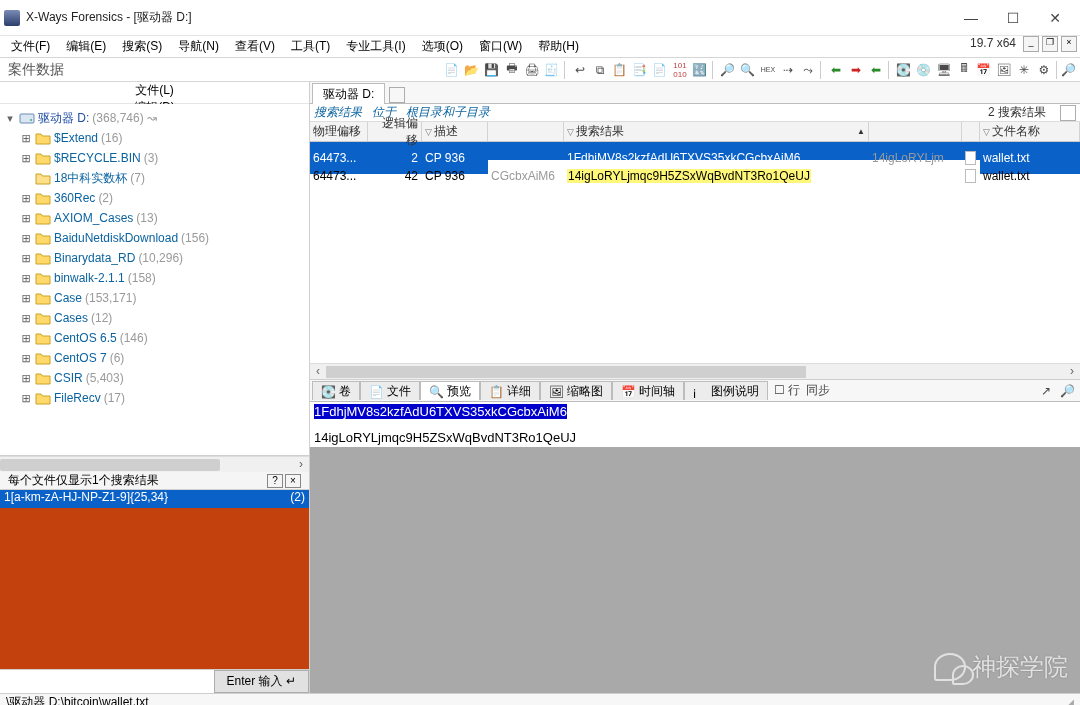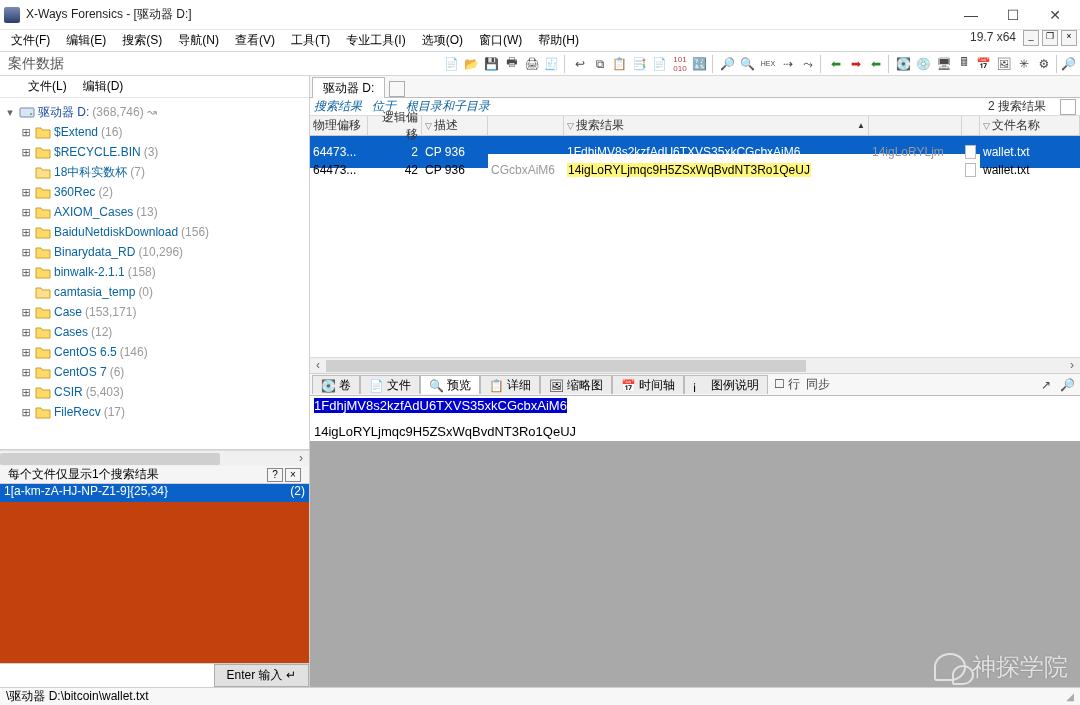--- a/index.html
+++ b/index.html
@@ -1,19 +1,19 @@
 <!DOCTYPE html>
 <html><head>
 <meta charset="utf-8">
 <style>
 * { box-sizing: border-box; margin: 0; padding: 0; font-family: "Microsoft YaHei", "Segoe UI", Tahoma, sans-serif; }
 body { width: 1080px; height: 705px; background: #fff; font-size: 12px; color: #000; overflow: hidden; position: relative; }
 
 
-.titlebar { height: 30px; background: #fff; display: flex; align-items: center; padding: 11px 4px; border-bottom: 1px solid #e5e5e5; }
+.titlebar { height: 36px; background: #fff; display: flex; align-items: center; padding: 11px 4px; border-bottom: 1px solid #e5e5e5; }
 .titlebar .app-icon { width: 16px; height: 16px; margin-right: 6px; background: linear-gradient(#7a8cb5,#2b3e6b); border-radius: 2px; }
 .titlebar .title { flex: 1; font-size: 12px; color: #222; }
 .winctl { display: flex; }
 .winctl button { width: 42px; height: 28px; border: none; background: transparent; font-size: 14px; color: #444; }
 
 
 .menubar { height: 22px; display: flex; align-items: flex-start; padding: 0 3px; border-bottom: 1px solid #d6d6d6; }
 .menubar .menu { padding: 2px 8px; cursor: default; }
 .menubar .ver { margin-left: auto; padding-right: 4px; color: #333; }
 .menubar .shadebtn { width: 16px; height: 16px; border: 1px solid #aaa; margin-left: 3px; background: #f5f5f5; font-size: 9px; text-align: center; }
@@ -22,21 +22,21 @@
 .toolbar { height: 24px; display: flex; align-items: center; padding: 0 2px; border-bottom: 1px solid #d6d6d6; }
 .panel-title { font-size: 14px; color: #555; padding: 2px 6px; }
 .tb-spacer { flex: 1; }
 .tb-group { display: flex; align-items: center; gap: 2px; margin-left: 3px; }
 .tb-sep { width:1px; height: 18px; background: #ccc; margin: 0 3px; }
 .tb-btn { width: 18px; height: 18px; display: inline-flex; align-items: center; justify-content: center; font-size: 12px; color: #4a4a4a; border-radius: 2px; }
 
 
 .main { display: flex; height: calc(705px - 30px - 22px - 24px - 18px); }
 .left { width: 310px; border-right: 1px solid #cfcfcf; display: flex; flex-direction: column; }
-.left-menus { height: 22px; display: flex; align-items: center; padding: 0 20px; border-bottom: 1px solid #e5e5e5; }
+.left-menus { height: 22px; display: flex; align-items: center; padding: 0 8px; border-bottom: 1px solid #e5e5e5; flex-direction: column; }
 .left-menus span { padding: 0 8px; cursor: default; }
 .tree-sc { flex: 0 0 352px; overflow: auto; border-bottom: 1px solid #cfcfcf; background: #fff; position: relative; }
 .tree { padding: 4px 2px 4px 2px; white-space: nowrap; }
 .tree-row { display: flex; align-items: center; height: 20px; }
 .tree-row .exp { width:12px; text-align:center; color:#666; font-size:11px; cursor:default;}
 .tree-row .fld { width:16px; height:14px; margin: 0 3px; }
 .tree-row .name { color:#0b63a0; }
 .tree-row .cnt { color:#9a9a9a; margin-left:3px;}
 .tree-row.root .name { color:#1f4da3; font-weight:normal; }
 .tree-hscroll { height:16px; background:#f0f0f0; border-top:1px solid #ddd; position:relative;}
@@ -269,28 +269,20 @@
           </div>
           <div class="tree-row" style="padding-left:18px;">
     <span class="exp">⊞</span>
     <span class="fld"><svg viewBox="0 0 16 14">
                 <path d="M1 3h5l1.5 2H15v8H1z" fill="#ffda6a" stroke="#c9a227"></path>
               </svg></span>
     <span class="name">binwalk-2.1.1</span>
     <span class="cnt">(158)</span>
           </div>
           <div class="tree-row" style="padding-left:18px;">
-    <span class="exp"></span>
-    <span class="fld"><svg viewBox="0 0 16 14">
-                <path d="M1 3h5l1.5 2H15v8H1z" fill="#ffe08a" stroke="#c9a227"></path>
-              </svg></span>
-    <span class="name">camtasia_temp</span>
-    <span class="cnt">(0)</span>
-          </div>
-          <div class="tree-row" style="padding-left:18px;">
     <span class="exp">⊞</span>
     <span class="fld"><svg viewBox="0 0 16 14">
                 <path d="M1 3h5l1.5 2H15v8H1z" fill="#ffda6a" stroke="#c9a227"></path>
               </svg></span>
     <span class="name">Case</span>
     <span class="cnt">(153,171)</span>
           </div>
           <div class="tree-row" style="padding-left:18px;">
     <span class="exp">⊞</span>
     <span class="fld"><svg viewBox="0 0 16 14">

